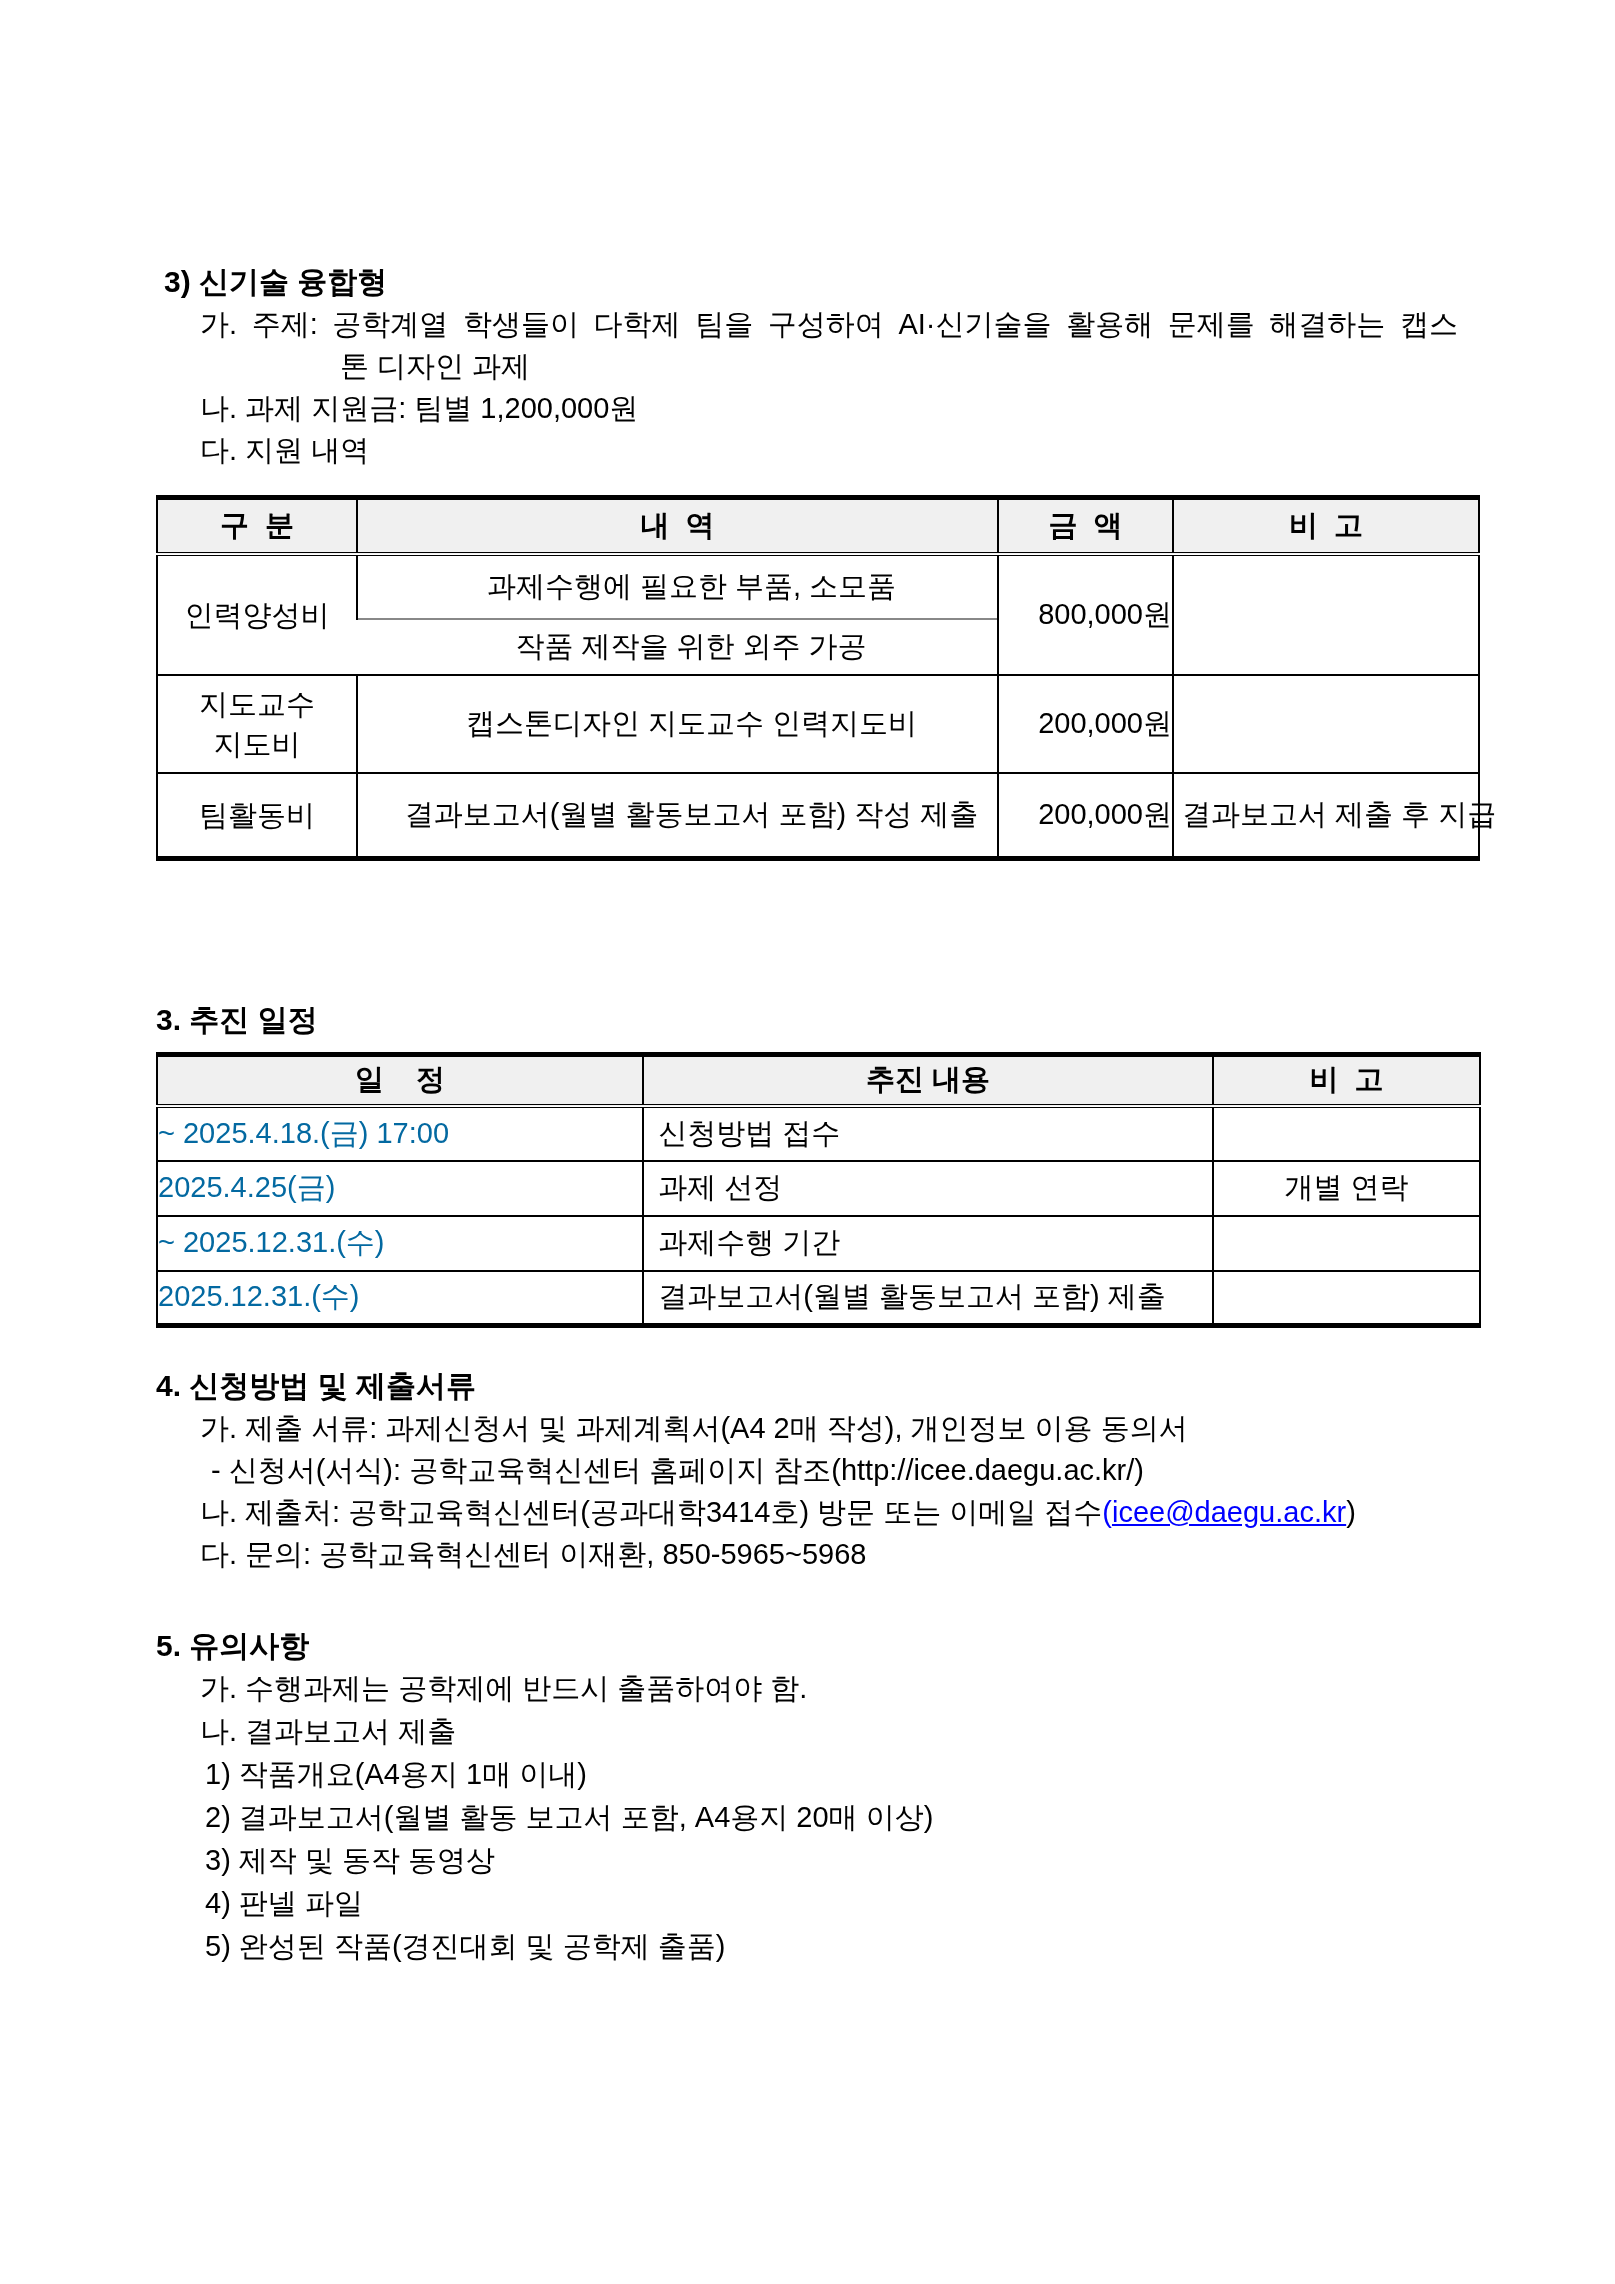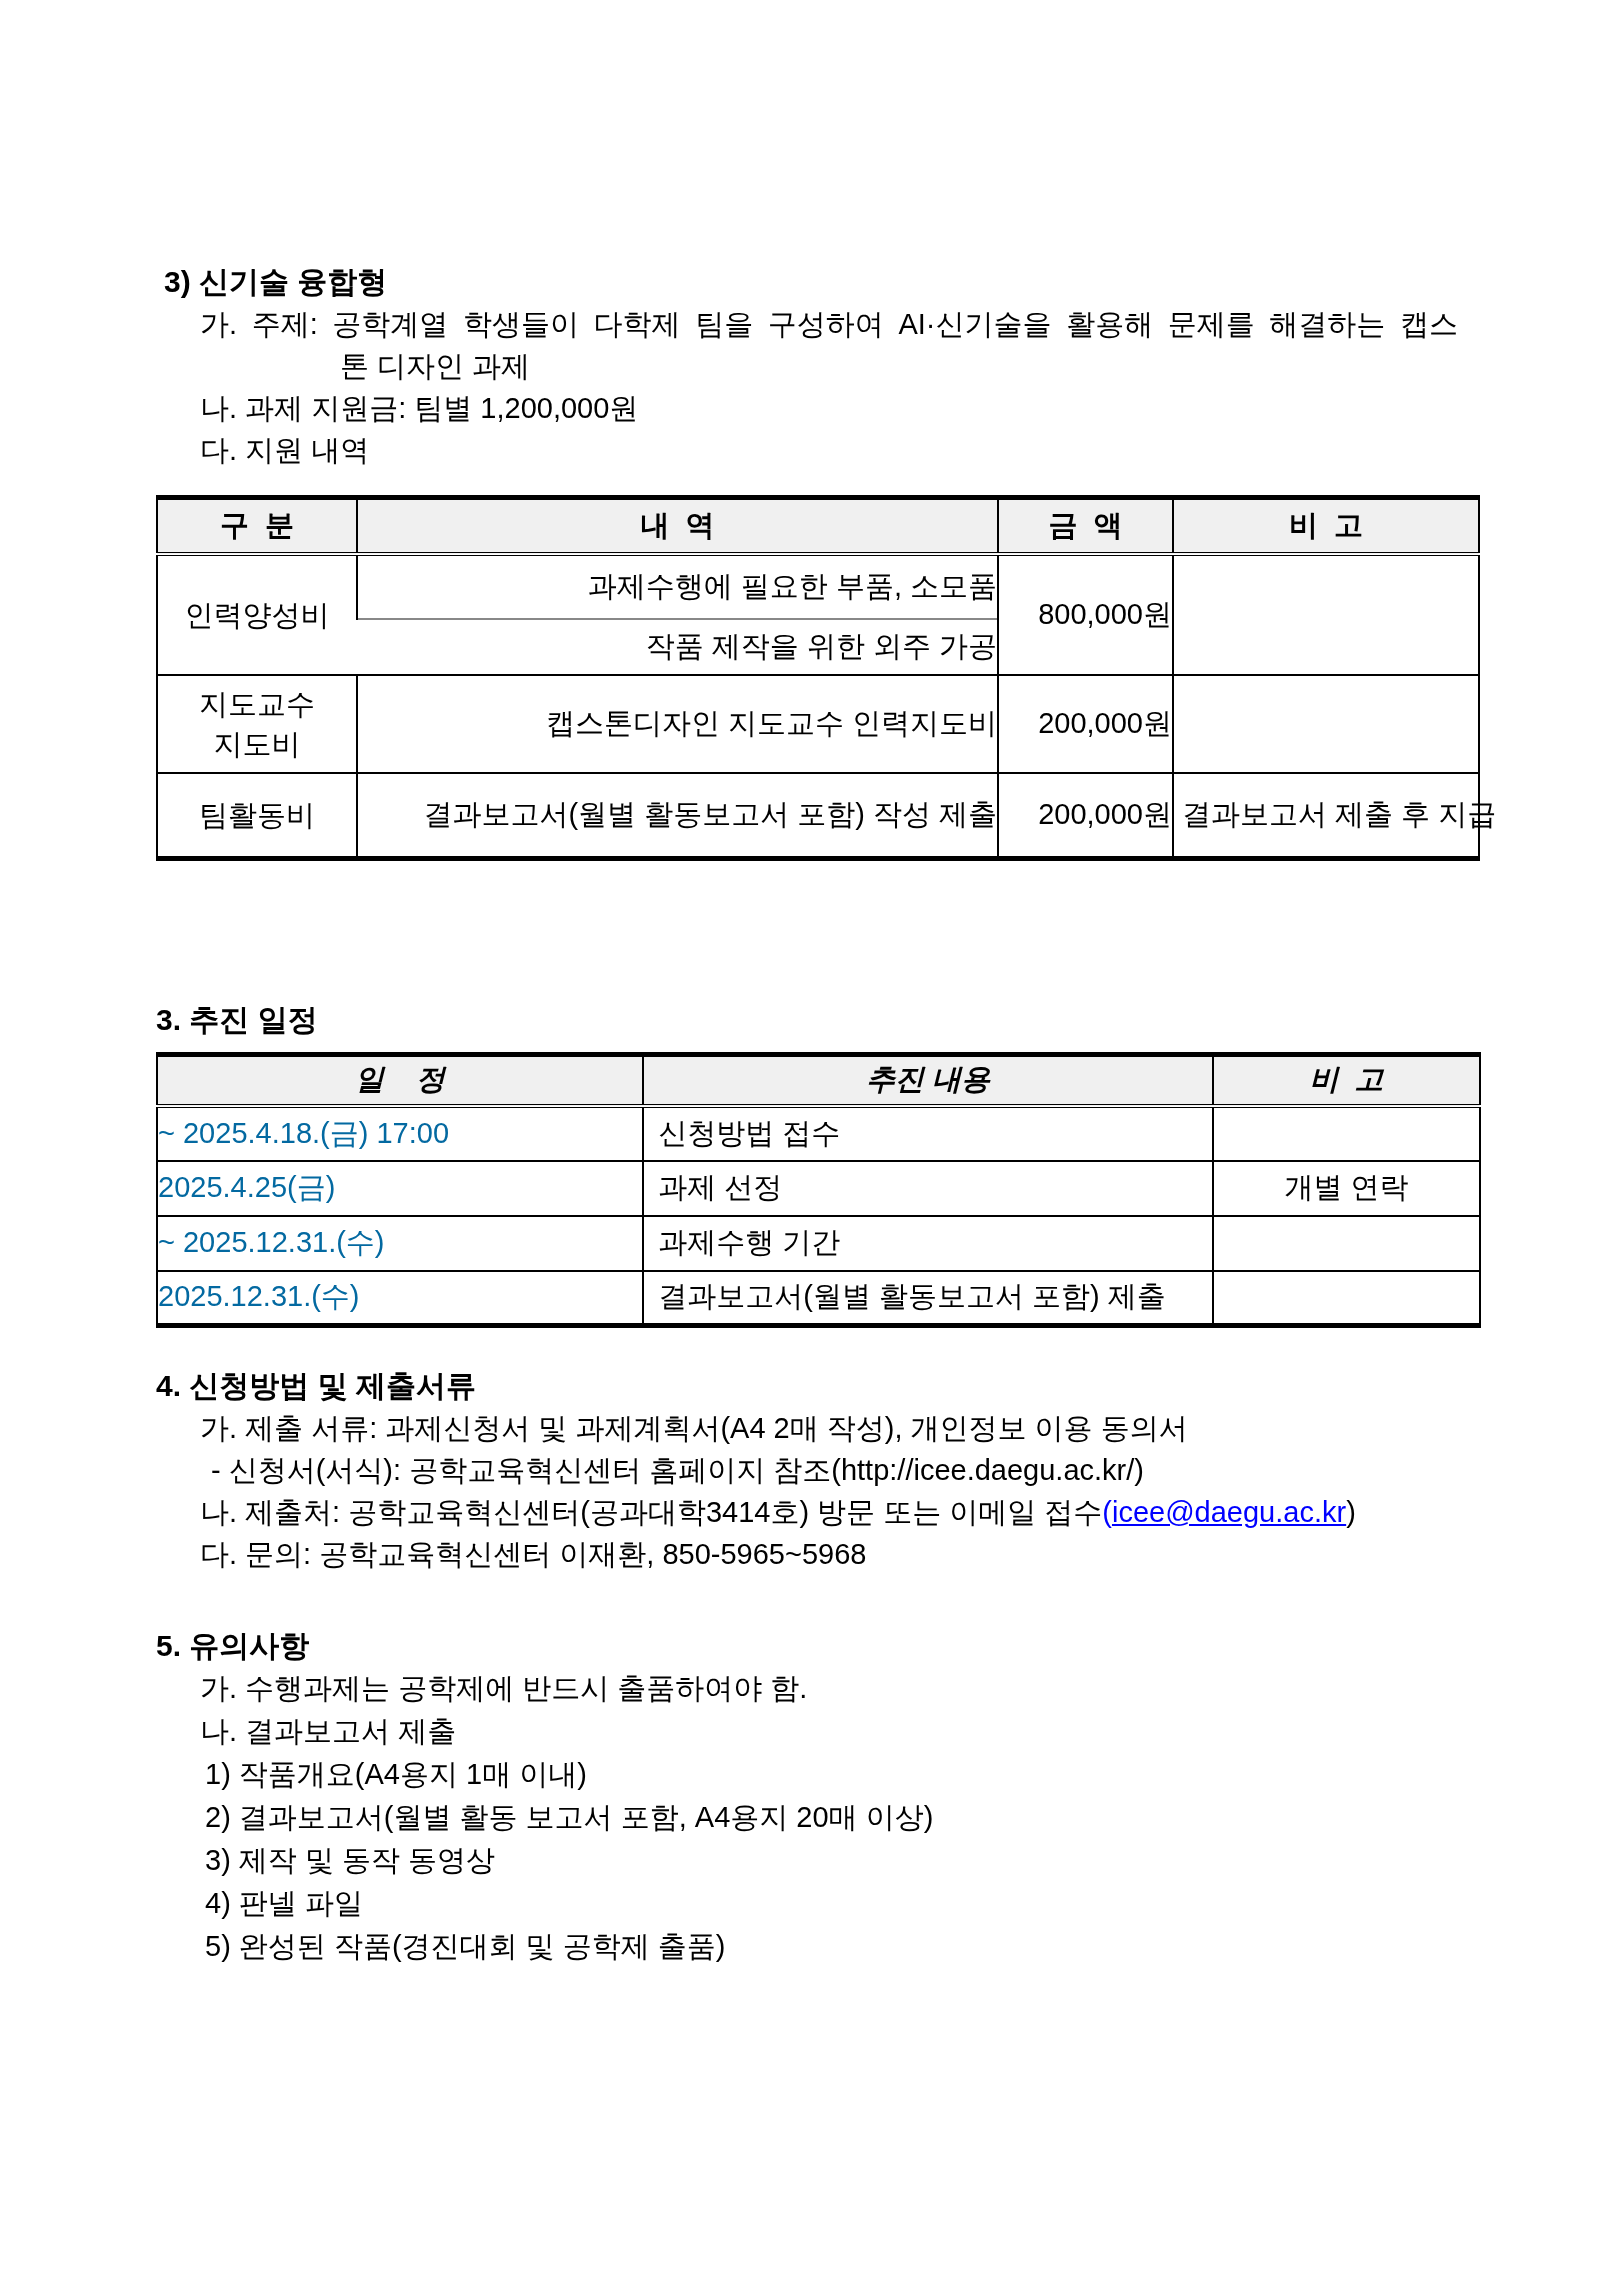--- a/index.html
+++ b/index.html
@@ -48,27 +48,27 @@
 
   .t1 { margin-top:23.5px; }
   .t1 thead tr { height:57px; }
   .t1 tr.r1a { height:65px; }
   .t1 tr.r1b { height:56px; }
   .t1 tr.r2  { height:98px; }
   .t1 tr.r3  { height:85px; }
   .t1 tr.r1b > td { border-top:2px solid #888; }
   .t1 tr.r2 > td, .t1 tr.r3 > td { border-top:2px solid #000; }
   .cell-cat  { text-align:center; white-space:pre-line; line-height:40px; }
-  .cell-det  { text-align:right; padding-left:28px; white-space:nowrap; }
+  .cell-det  { text-align:center; padding-left:28px; white-space:nowrap; }
   .cell-amt  { text-align:right; white-space:nowrap; }
   .cell-note { text-align:right; padding-left:8px; white-space:nowrap; }
 
   .h-schedule { margin-top:138px; }
   .t2 { margin-top:11.7px; }
-  .t2 thead tr { height:51px;font-style:italic; }
+  .t2 thead tr { height:51px; }
   .t2 tbody tr { height:55px; }
   .t2 tbody tr + tr > td { border-top:2px solid #000; }
   .cell-date { color:#0369a1; white-space:nowrap; }
   .cell-cont { text-align:left; padding-left:14.3px; white-space:nowrap; }
   .cell-bigo { text-align:center; white-space:nowrap; }
 
   .h-apply { margin-top:37px; }
   .h-notes { margin-top:50px; }
 
   .email-link { color:#0000ff; text-decoration:underline; cursor:pointer; }

